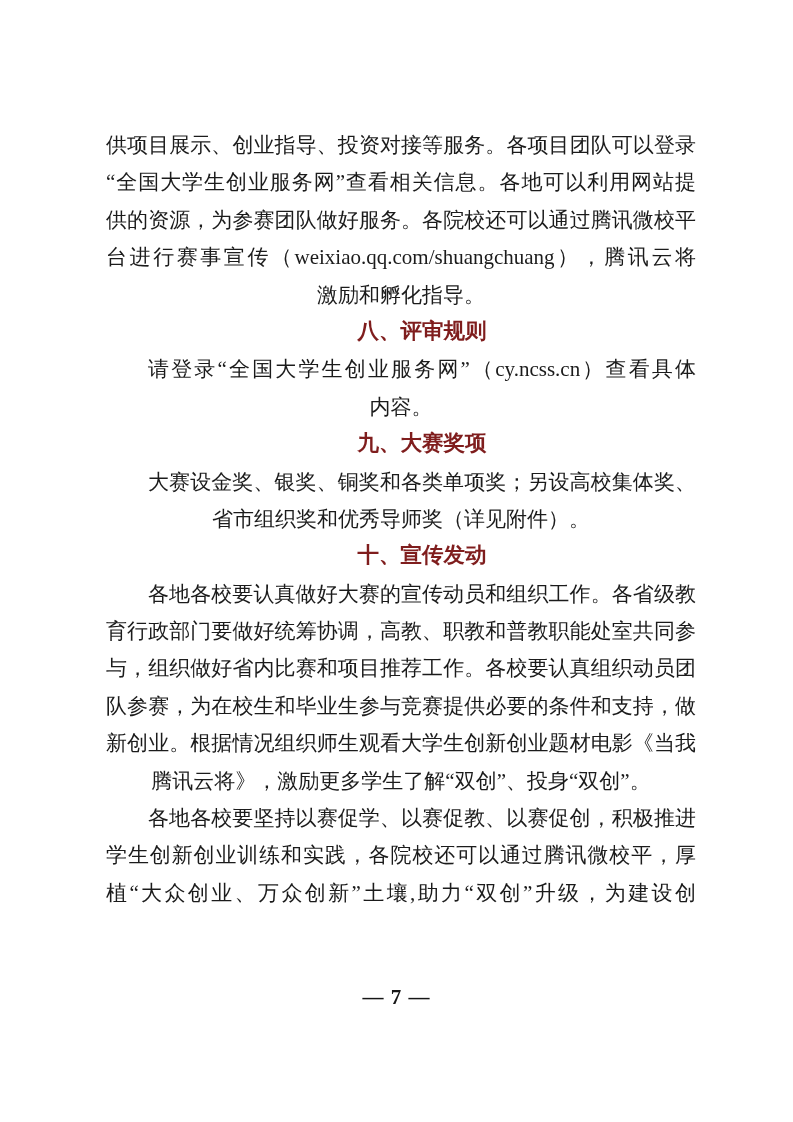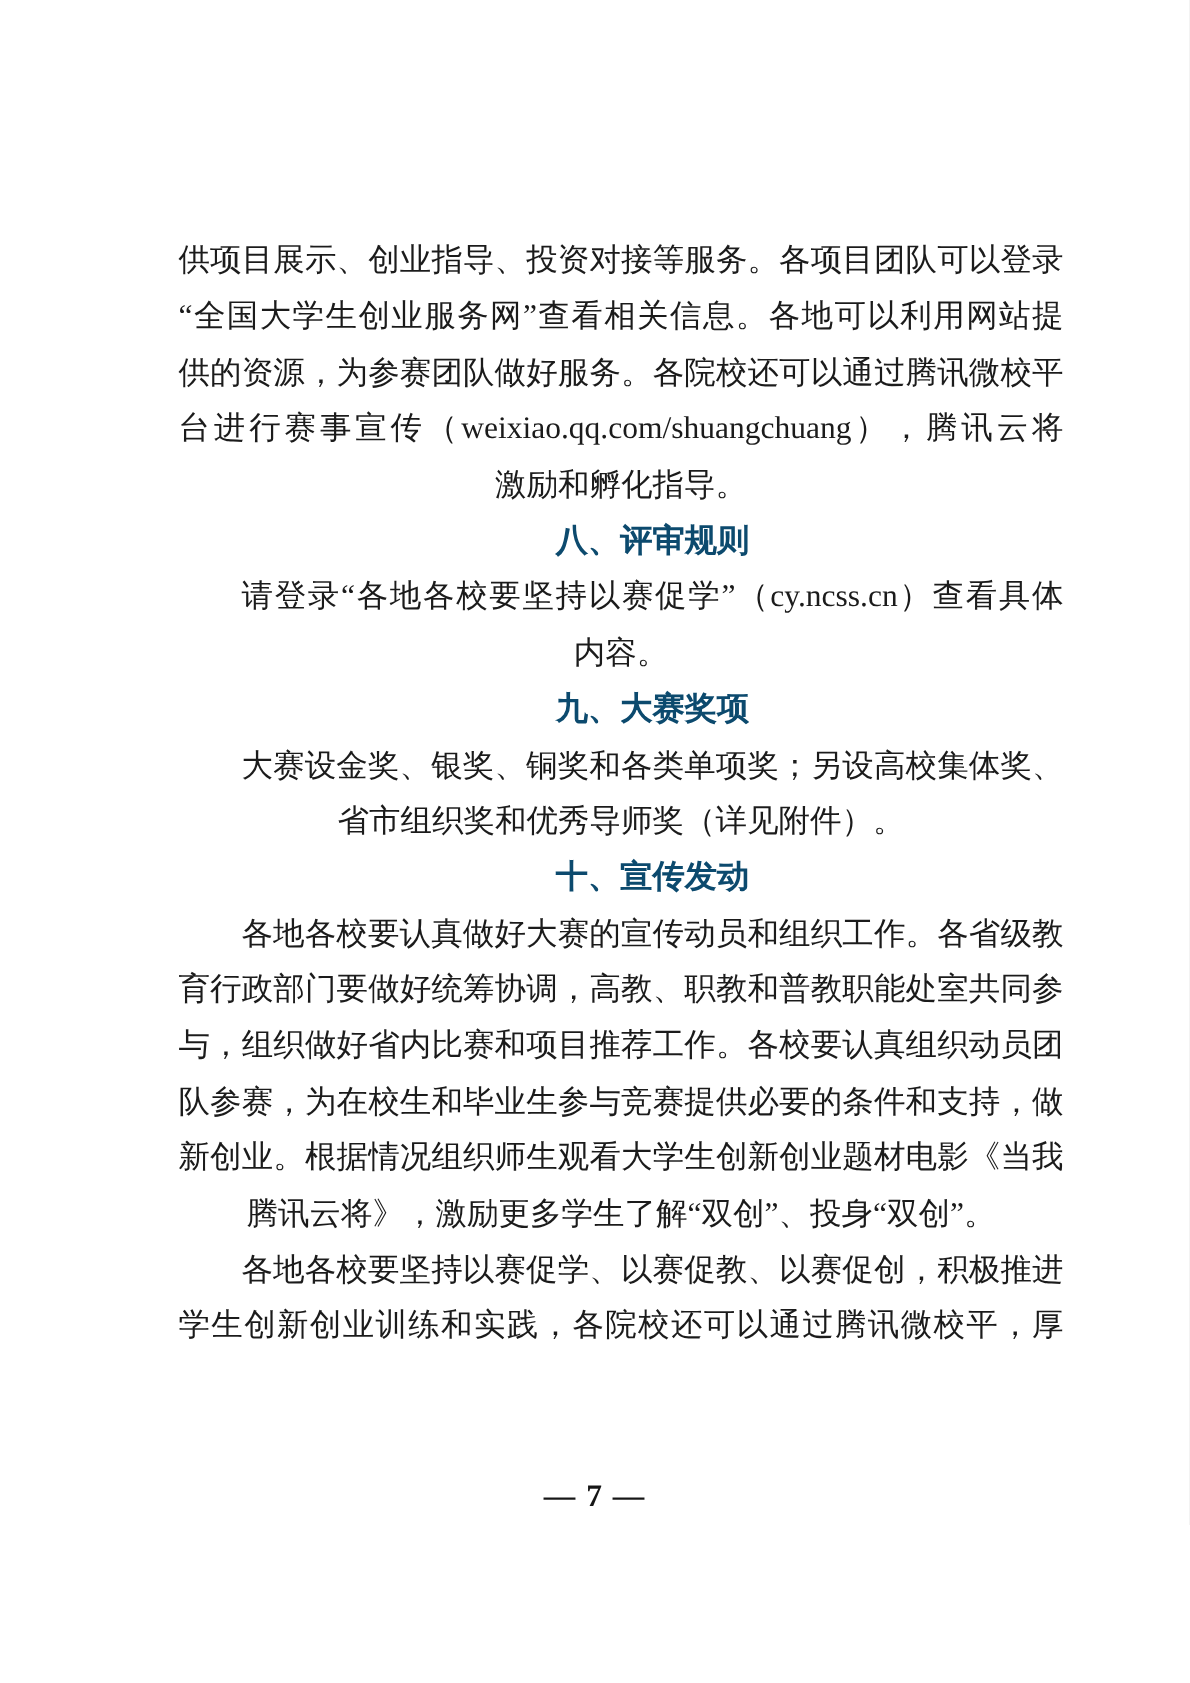--- a/index.html
+++ b/index.html
@@ -12,46 +12,45 @@
     width: 793px;
     height: 1122px;
     margin: 0 auto;
     background: #ffffff;
     overflow: hidden;
     color: #1b1b1b;
     font-family: "Liberation Serif", "DejaVu Serif", serif;
   }
   .text-block {
     position: absolute;
-    left: 119px;
+    left: 106px;
     top: 127px;
     width: 590px;
-    margin-top: 28px;
   }
   .line {
     font-size: 21px;
     line-height: 37.4px;
     height: 37.4px;
     white-space: normal;
     text-align: center;
     letter-spacing: 0;
   }
   .line.justify {
     text-align: justify;
     text-align-last: justify;
     text-justify: inter-character;
   }
   .line.indent {
     text-indent: 42px;
   }
   .line.heading {
-    font-family: Liberation Serif, serif;
+    font-family: Liberation Mono, monospace;
     font-weight: bold;
     font-size: 21.5px;
-    color: #0c4a6e;
+    color: #7f1d1d;
   }
   .page-footer {
     position: absolute;
     top: 983px;
     left: 0;
     width: 100%;
     text-align: center;
     font-size: 21px;
     font-weight: bold;
     line-height: 28px;
@@ -63,31 +62,32 @@
 <body>
 
 <div class="page">
   <div class="text-block" id="text-block">
       <div class="line body justify">供项目展示、创业指导、投资对接等服务。各项目团队可以登录</div>
       <div class="line body justify">“全国大学生创业服务网”查看相关信息。各地可以利用网站提</div>
       <div class="line body justify">供的资源，为参赛团队做好服务。各院校还可以通过腾讯微校平</div>
       <div class="line body justify">台进行赛事宣传（weixiao.qq.com/shuangchuang），腾讯云将</div>
       <div class="line body">激励和孵化指导。</div>
       <div class="line heading indent">八、评审规则</div>
-      <div class="line body indent justify">请登录“各地各校要坚持以赛促学”（cy.ncss.cn）查看具体</div>
+      <div class="line body indent justify">请登录“全国大学生创业服务网”（cy.ncss.cn）查看具体</div>
       <div class="line body">内容。</div>
       <div class="line heading indent">九、大赛奖项</div>
       <div class="line body indent justify">大赛设金奖、银奖、铜奖和各类单项奖；另设高校集体奖、</div>
       <div class="line body">省市组织奖和优秀导师奖（详见附件）。</div>
       <div class="line heading indent">十、宣传发动</div>
       <div class="line body indent justify">各地各校要认真做好大赛的宣传动员和组织工作。各省级教</div>
       <div class="line body justify">育行政部门要做好统筹协调，高教、职教和普教职能处室共同参</div>
       <div class="line body justify">与，组织做好省内比赛和项目推荐工作。各校要认真组织动员团</div>
       <div class="line body justify">队参赛，为在校生和毕业生参与竞赛提供必要的条件和支持，做</div>
       <div class="line body justify">新创业。根据情况组织师生观看大学生创新创业题材电影《当我</div>
       <div class="line body">腾讯云将》，激励更多学生了解“双创”、投身“双创”。</div>
       <div class="line body indent justify">各地各校要坚持以赛促学、以赛促教、以赛促创，积极推进</div>
       <div class="line body justify">学生创新创业训练和实践，各院校还可以通过腾讯微校平，厚</div>
+      <div class="line body justify">植“大众创业、万众创新”土壤,助力“双创”升级，为建设创</div>
     </div>
   <div class="page-footer">
     <span>— 7 —</span>
   </div>
 </div>
 
 </body></html>

